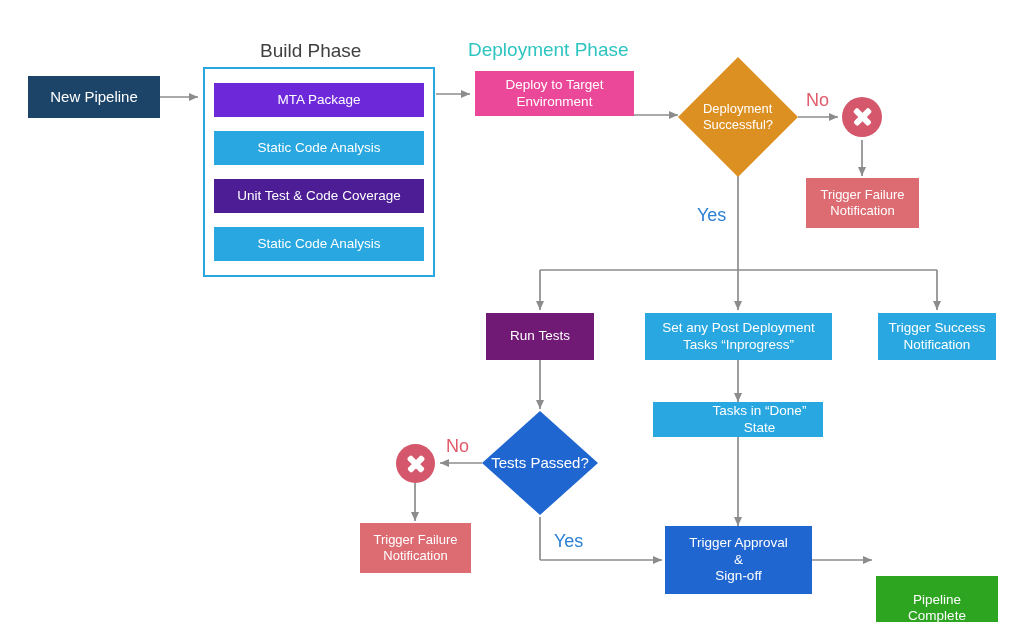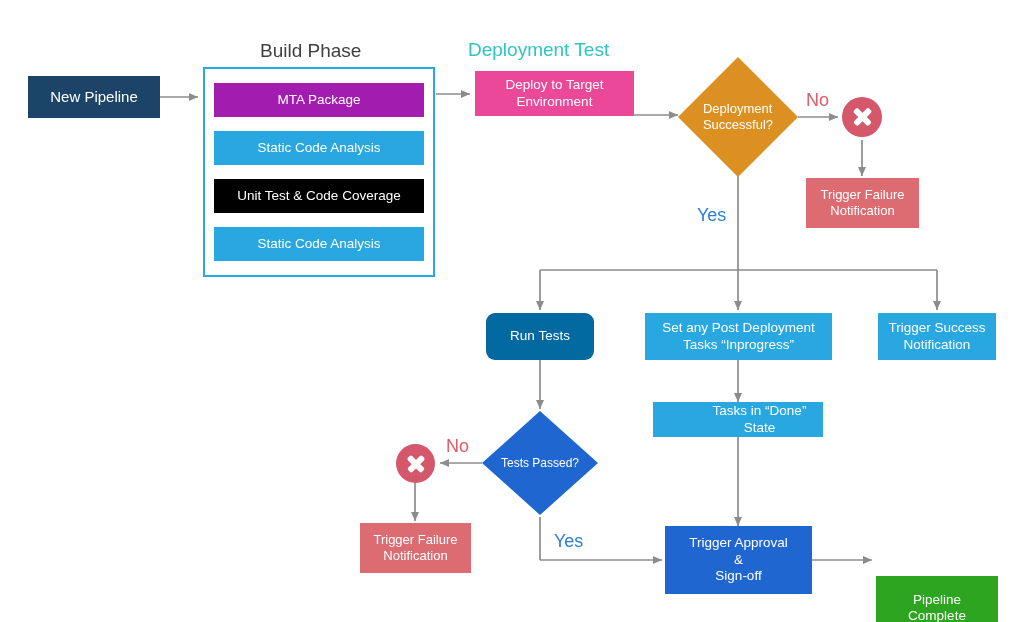--- a/index.html
+++ b/index.html
@@ -124,31 +124,31 @@
 
     <g stroke="#8c8c8c" stroke-width="1.7" fill="none">
       <path d="M 540 517 L 540 560"></path>
     </g>
     <g stroke="#8c8c8c" stroke-width="1.7" fill="none" marker-end="url(#arw)">
       <path d="M 540 560 L 662 560"></path>
     </g>
   </svg>
 
   <div class="phase-title" style="left:260px; top:40px; color:#404040;">Build Phase</div>
-  <div class="phase-title" style="left:468px; top:39px; color:#2ec4c0;">Deployment Test</div>
+  <div class="phase-title" style="left:468px; top:39px; color:#2ec4c0;">Deployment Phase</div>
 
   <div class="group-box" style="left:203px; top:67px; width:232px; height:210px; border:2px solid #29a7e0;"></div>
 
   <div class="node" style="left:28px; top:76px; width:132px; height:42px; background:#1c4469; font-size:15px;">New Pipeline</div>
 
-  <div class="node" style="left:214px; top:83px; width:210px; height:34px; background:#a21caf; font-size:13.5px;">MTA Package</div>
+  <div class="node" style="left:214px; top:83px; width:210px; height:34px; background:#6d28d9; font-size:13.5px;">MTA Package</div>
 
   <div class="node" style="left:214px; top:131px; width:210px; height:34px; background:#29a7e0; font-size:13.5px;">Static Code Analysis</div>
 
-  <div class="node" style="left:214px; top:179px; width:210px; height:34px; background:#000000; font-size:13.5px;">Unit Test &amp; Code Coverage</div>
+  <div class="node" style="left:214px; top:179px; width:210px; height:34px; background:#4c1d95; font-size:13.5px;">Unit Test &amp; Code Coverage</div>
 
   <div class="node" style="left:214px; top:227px; width:210px; height:34px; background:#29a7e0; font-size:13.5px;">Static Code Analysis</div>
 
   <div class="node" style="left:475px; top:71px; width:159px; height:45px; background:#ec4899; font-size:13.5px;">Deploy to Target
 Environment</div>
 
   <div class="diamond-wrap" style="left:676px; top:55px; width:124px; height:124px;">
     <svg width="124" height="124" viewBox="0 0 124 124">
       <polygon points="62,2 122,62 62,122 2,62" fill="#dd9022"></polygon>
     </svg>
@@ -157,35 +157,35 @@
   </div>
 
   <div class="xmark" style="left:842px; top:97px; width:40px; height:40px; background:#d4576b;">
     <div class="g1" style="width:21px; height:5.5px; transform:rotate(45deg);"></div>
     <div class="g2" style="width:21px; height:5.5px; transform:rotate(-45deg);"></div>
   </div>
 
   <div class="node" style="left:806px; top:178px; width:113px; height:50px; background:#dd6b72; font-size:13px;">Trigger Failure
 Notification</div>
 
-  <div class="node" style="left:486px; top:313px; width:108px; height:47px; background:#0369a1; font-size:13.5px;border-radius:9px;">Run Tests</div>
+  <div class="node" style="left:486px; top:313px; width:108px; height:47px; background:#701a75; font-size:13.5px;">Run Tests</div>
 
   <div class="node" style="left:645px; top:313px; width:187px; height:47px; background:#29a7e0; font-size:13.5px;">Set any Post Deployment
 Tasks “Inprogress”</div>
 
   <div class="node" style="left:878px; top:313px; width:118px; height:47px; background:#29a7e0; font-size:13.5px;">Trigger Success
 Notification</div>
 
   <div class="node" style="left:653px; top:402px; width:170px; height:35px; background:#29a7e0; font-size:13.5px;padding-left:43px;">Tasks in “Done”  State</div>
 
   <div class="diamond-wrap" style="left:480px; top:409px; width:120px; height:108px;">
     <svg width="120" height="108" viewBox="0 0 120 108">
       <polygon points="60,2 118,54 60,106 2,54" fill="#1f66d0"></polygon>
     </svg>
-    <div class="diamond-label" style="font-size:12px;">Tests Passed?</div>
+    <div class="diamond-label" style="font-size:15px;">Tests Passed?</div>
   </div>
 
   <div class="xmark" style="left:396px; top:444px; width:39px; height:39px; background:#d4576b;">
     <div class="g1" style="width:20px; height:5.5px; transform:rotate(45deg);"></div>
     <div class="g2" style="width:20px; height:5.5px; transform:rotate(-45deg);"></div>
   </div>
 
   <div class="node" style="left:360px; top:523px; width:111px; height:50px; background:#dd6b72; font-size:13px;">Trigger Failure
 Notification</div>
 

